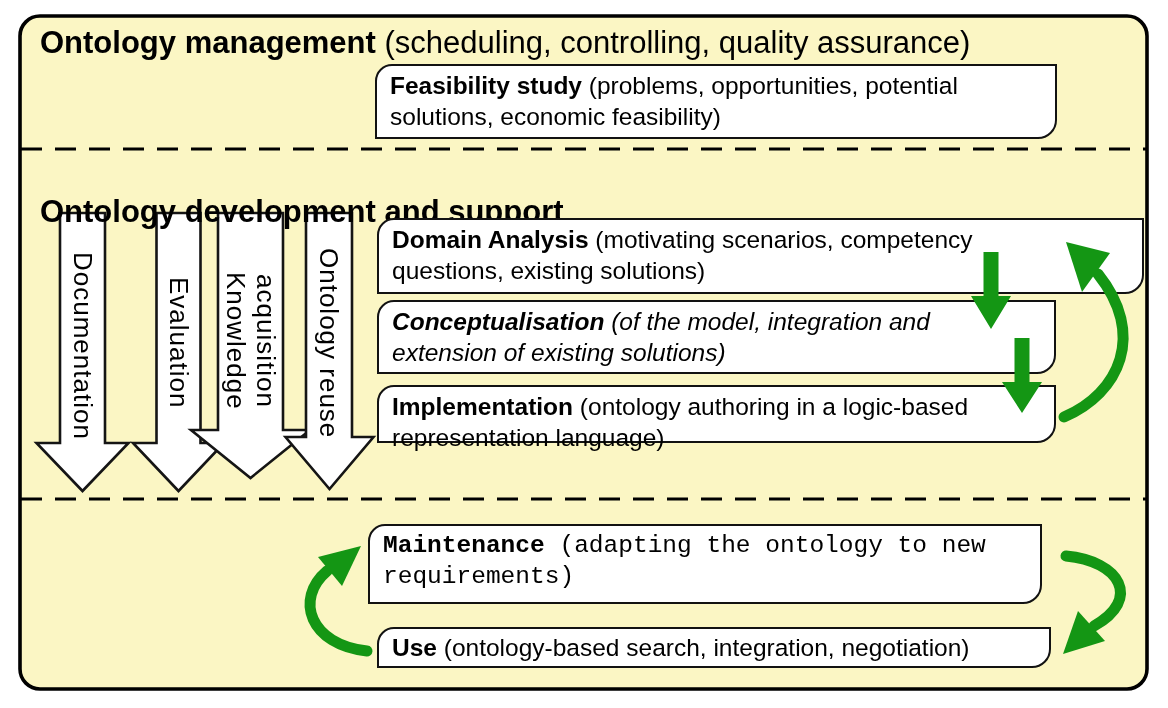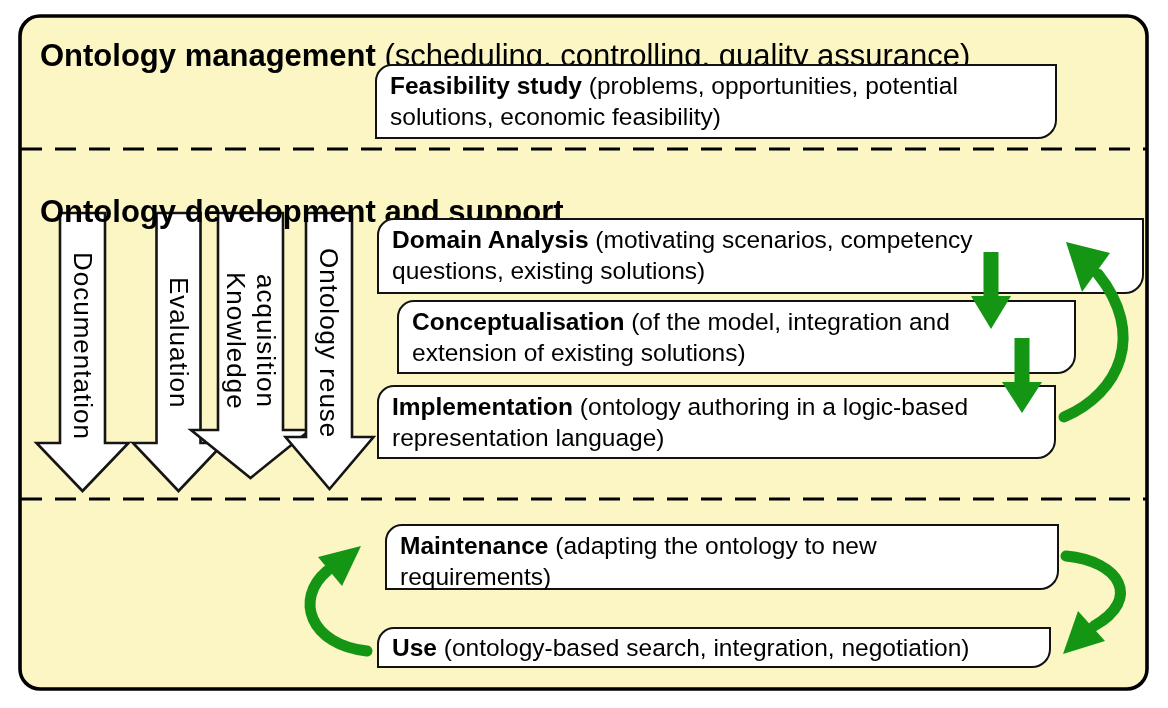--- a/index.html
+++ b/index.html
@@ -35,21 +35,21 @@
 
     <g fill="#ffffff" stroke="#151515" stroke-width="2.6" stroke-linejoin="miter">
       <path d="M60 213 H105 V443 H128.5 L82.5 491 L36.5 443 H60 Z"></path>
       <path d="M156.5 213 H200.5 V443 H224 L178.5 491 L133 443 H156.5 Z"></path>
       <path d="M218 213 H283 V430 H310 L250.5 478 L191 430 H218 Z"></path>
       <path d="M306 213 H352 V437 H373.5 L329.5 489 L285.5 437 H306 Z"></path>
     </g>
   </svg>
 
   <div class="layer">
-    <div class="heading" style="left:40px;top:25px;margin-top:13px;">
+    <div class="heading" style="left:40px;top:25px;">
       <span class="bt">Ontology management</span>
       <span class="nt">(scheduling, controlling, quality assurance)</span>
     </div>
 
     <div class="pbox" style="left:375px;top:64px;width:682px;height:75px;">
       <span class="bt">Feasibility study</span>
       <span class="desc">(problems, opportunities, potential
 solutions, economic feasibility)</span>
     </div>
 
@@ -70,34 +70,34 @@
     <div class="vlabel" style="left:303px;top:218px;width:51px;height:250px;">
       <span>Ontology reuse</span>
     </div>
 
     <div class="pbox" style="left:377px;top:218px;width:767px;height:76px;">
       <span class="bt">Domain Analysis</span>
       <span class="desc">(motivating scenarios, competency
 questions, existing solutions)</span>
     </div>
 
-    <div class="pbox" style="left:397px;top:300px;width:679px;height:74px;">
+    <div class="pbox" style="left:377px;top:300px;width:679px;height:74px;font-style:italic;">
       <span class="bt">Conceptualisation</span>
       <span class="desc">(of the model, integration and
 extension of existing solutions)</span>
     </div>
 
-    <div class="pbox" style="left:377px;top:385px;width:679px;height:74px;">
+    <div class="pbox" style="left:377px;top:385px;width:679px;height:58px;">
       <span class="bt">Implementation</span>
       <span class="desc">(ontology authoring in a logic-based
 representation language)</span>
     </div>
 
 
-    <div class="pbox" style="left:385px;top:524px;width:674px;height:66px;">
+    <div class="pbox" style="left:368px;top:524px;width:674px;height:80px;font-family:Liberation Mono, monospace;">
       <span class="bt">Maintenance</span>
       <span class="desc">(adapting the ontology to new
 requirements)</span>
     </div>
 
     <div class="pbox single" style="left:377px;top:627px;width:674px;height:41px;padding-top:0;padding-bottom:0;">
       <span style="white-space:nowrap;">
         <span class="bt">Use</span>
         <span class="desc">(ontology-based search, integration, negotiation)</span>
       </span>

